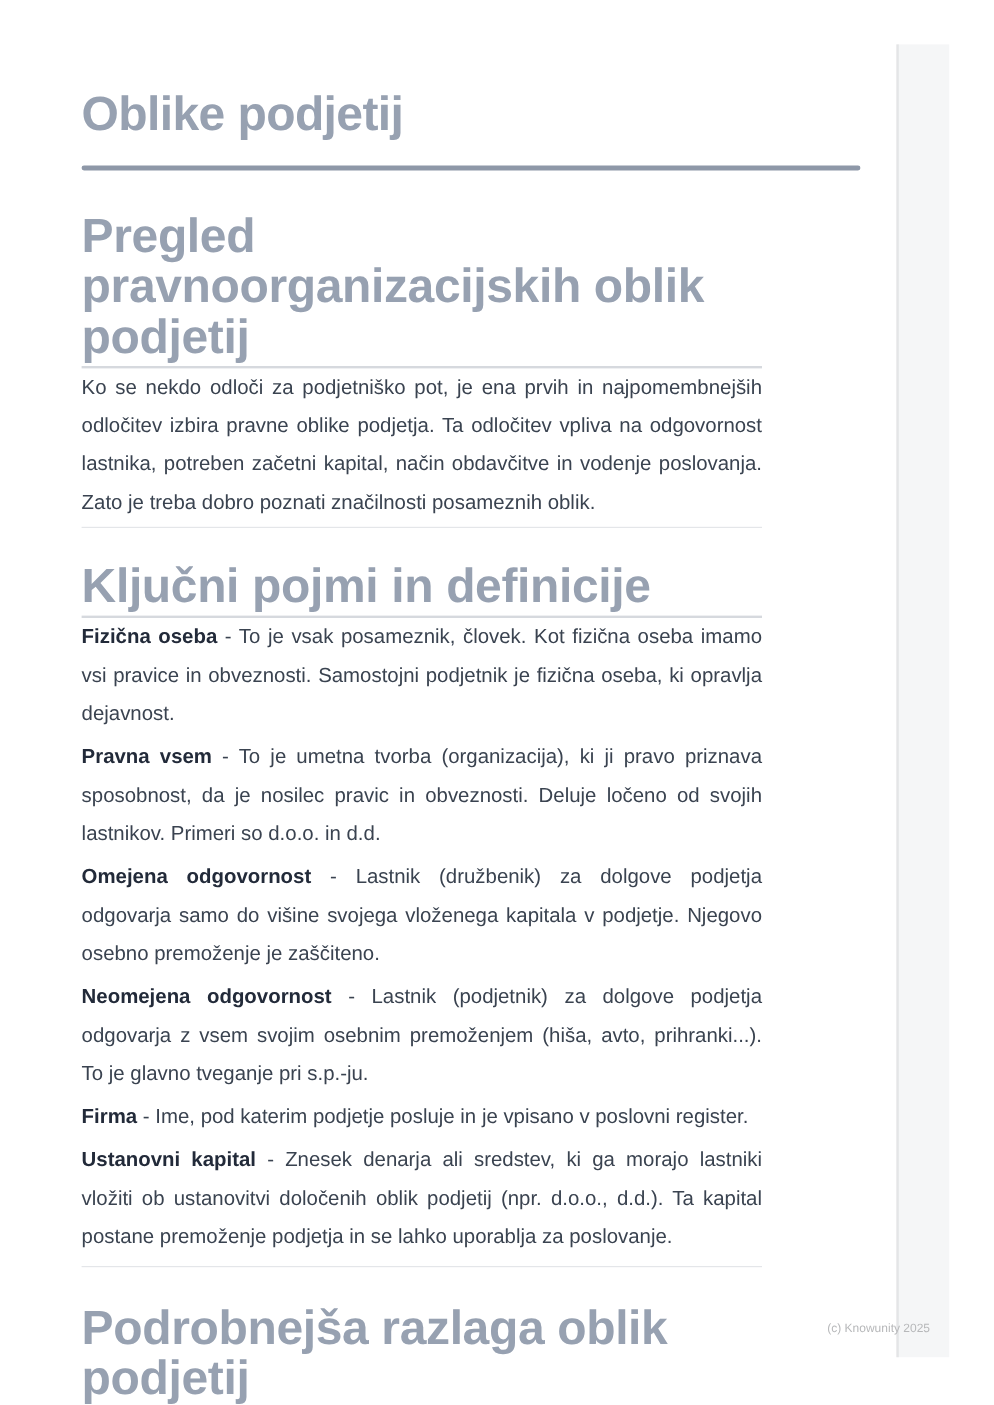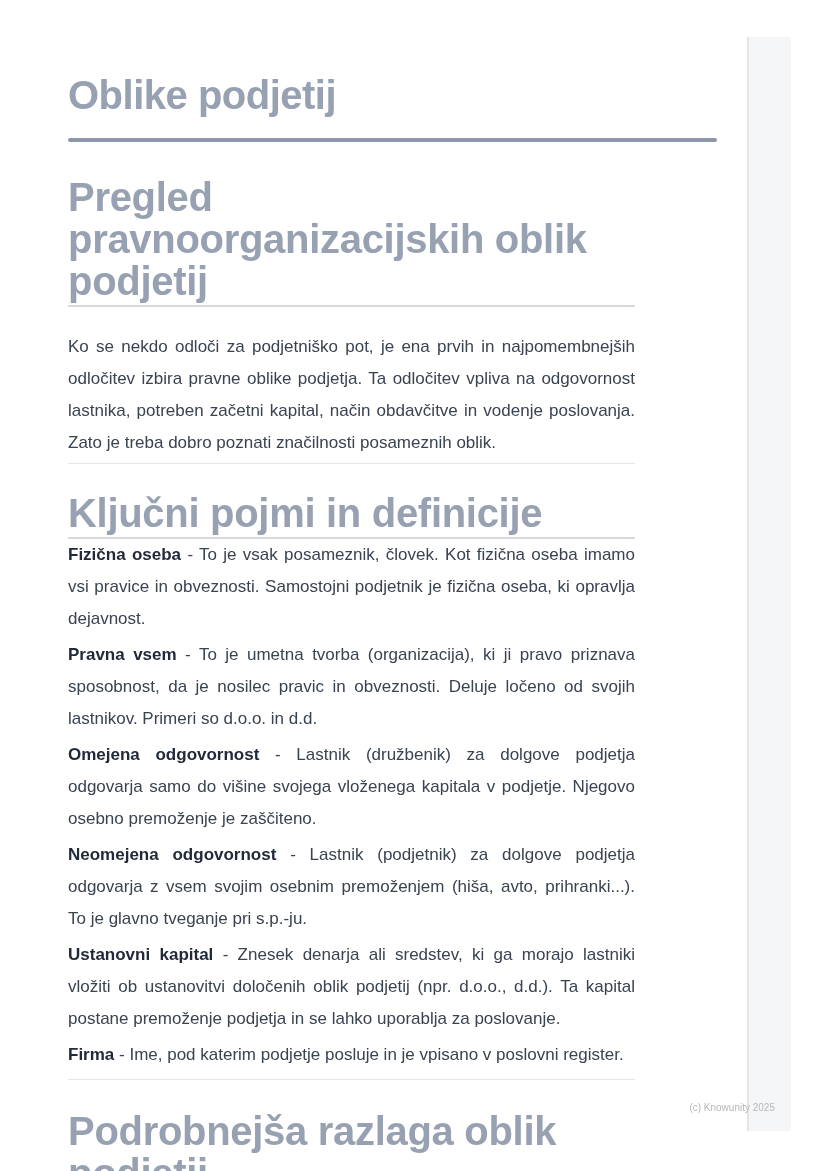--- a/index.html
+++ b/index.html
@@ -64,21 +64,21 @@
     height:2px;
     background:var(--h2rule);
   }
   .rule-h2c{height:3px;background:#d3d6da;margin-top:6px;}
   p.body-text{
     font-size:17px;
     line-height:32px;
     color:var(--body);
     text-align:justify;
   }
-  .intro{margin-top:24px;}
+  .intro{}
   .divider{
     border:none;
     height:1px;
     background:var(--divider);
     width:567px;
   }
   .divider-1{margin-top:4px;}
   .divider-2{margin-top:8px;}
   .defs{}
   p.def{margin-bottom:4px;}
@@ -114,22 +114,22 @@
   <hr class="divider divider-1">
 
   <h2 class="section-heading h2-b">Ključni pojmi in definicije</h2>
   <div class="rule-h2"></div>
 
   <div class="defs">
     <p class="body-text def"><strong>Fizična oseba</strong> <span>- To je vsak posameznik, človek. Kot fizična oseba imamo vsi pravice in obveznosti. Samostojni podjetnik je fizična oseba, ki opravlja dejavnost.</span></p>
     <p class="body-text def"><strong>Pravna vsem</strong> <span>- To je umetna tvorba (organizacija), ki ji pravo priznava sposobnost, da je nosilec pravic in obveznosti. Deluje ločeno od svojih lastnikov. Primeri so d.o.o. in d.d.</span></p>
     <p class="body-text def"><strong>Omejena odgovornost</strong> <span>- Lastnik (družbenik) za dolgove podjetja odgovarja samo do višine svojega vloženega kapitala v podjetje. Njegovo osebno premoženje je zaščiteno.</span></p>
     <p class="body-text def"><strong>Neomejena odgovornost</strong> <span>- Lastnik (podjetnik) za dolgove podjetja odgovarja z vsem svojim osebnim premoženjem (hiša, avto, prihranki...). To je glavno tveganje pri s.p.-ju.</span></p>
+    <p class="body-text def"><strong>Firma</strong> <span>- Ime, pod katerim podjetje posluje in je vpisano v poslovni register.</span></p>
     <p class="body-text def"><strong>Ustanovni kapital</strong> <span>- Znesek denarja ali sredstev, ki ga morajo lastniki vložiti ob ustanovitvi določenih oblik podjetij (npr. d.o.o., d.d.). Ta kapital postane premoženje podjetja in se lahko uporablja za poslovanje.</span></p>
-    <p class="body-text def"><strong>Firma</strong> <span>- Ime, pod katerim podjetje posluje in je vpisano v poslovni register.</span></p>
   </div>
 
   <hr class="divider divider-2">
 
   <h2 class="section-heading h2-c">Podrobnejša razlaga oblik podjetij</h2>
   <div class="rule-h2 rule-h2c"></div>
 
 </div>
 
 <div class="watermark">(c) Knowunity 2025</div>

